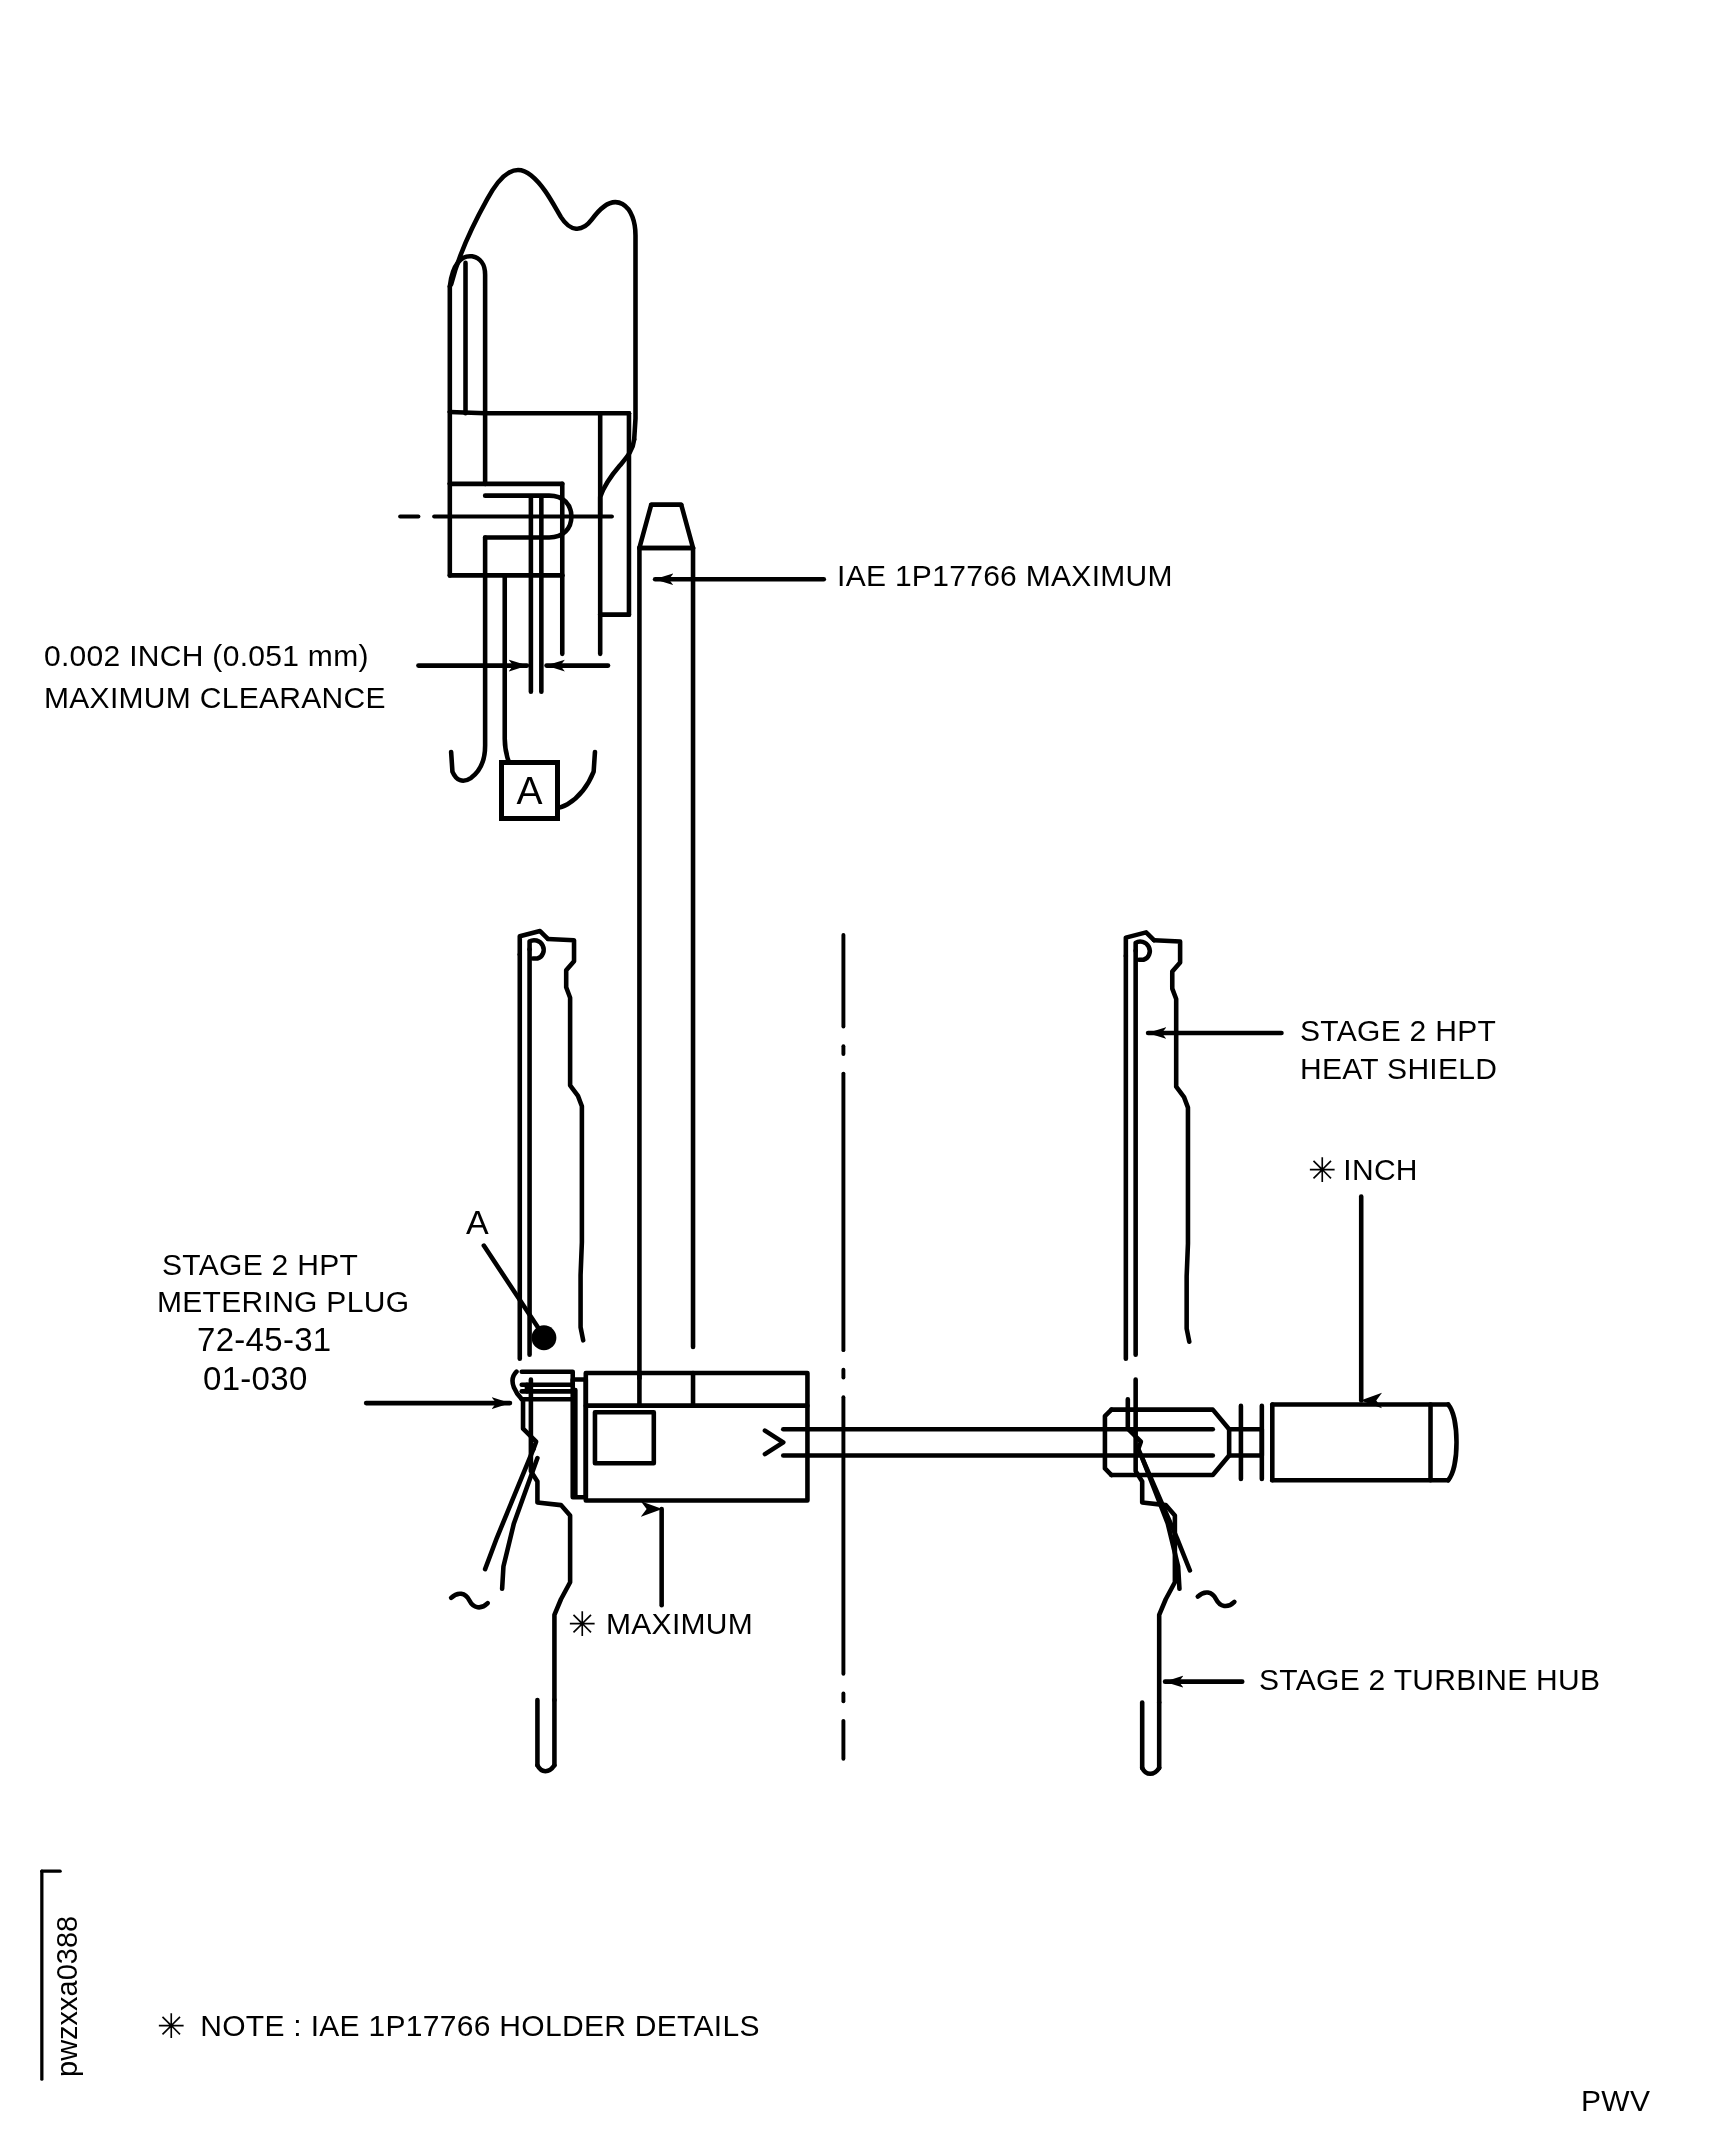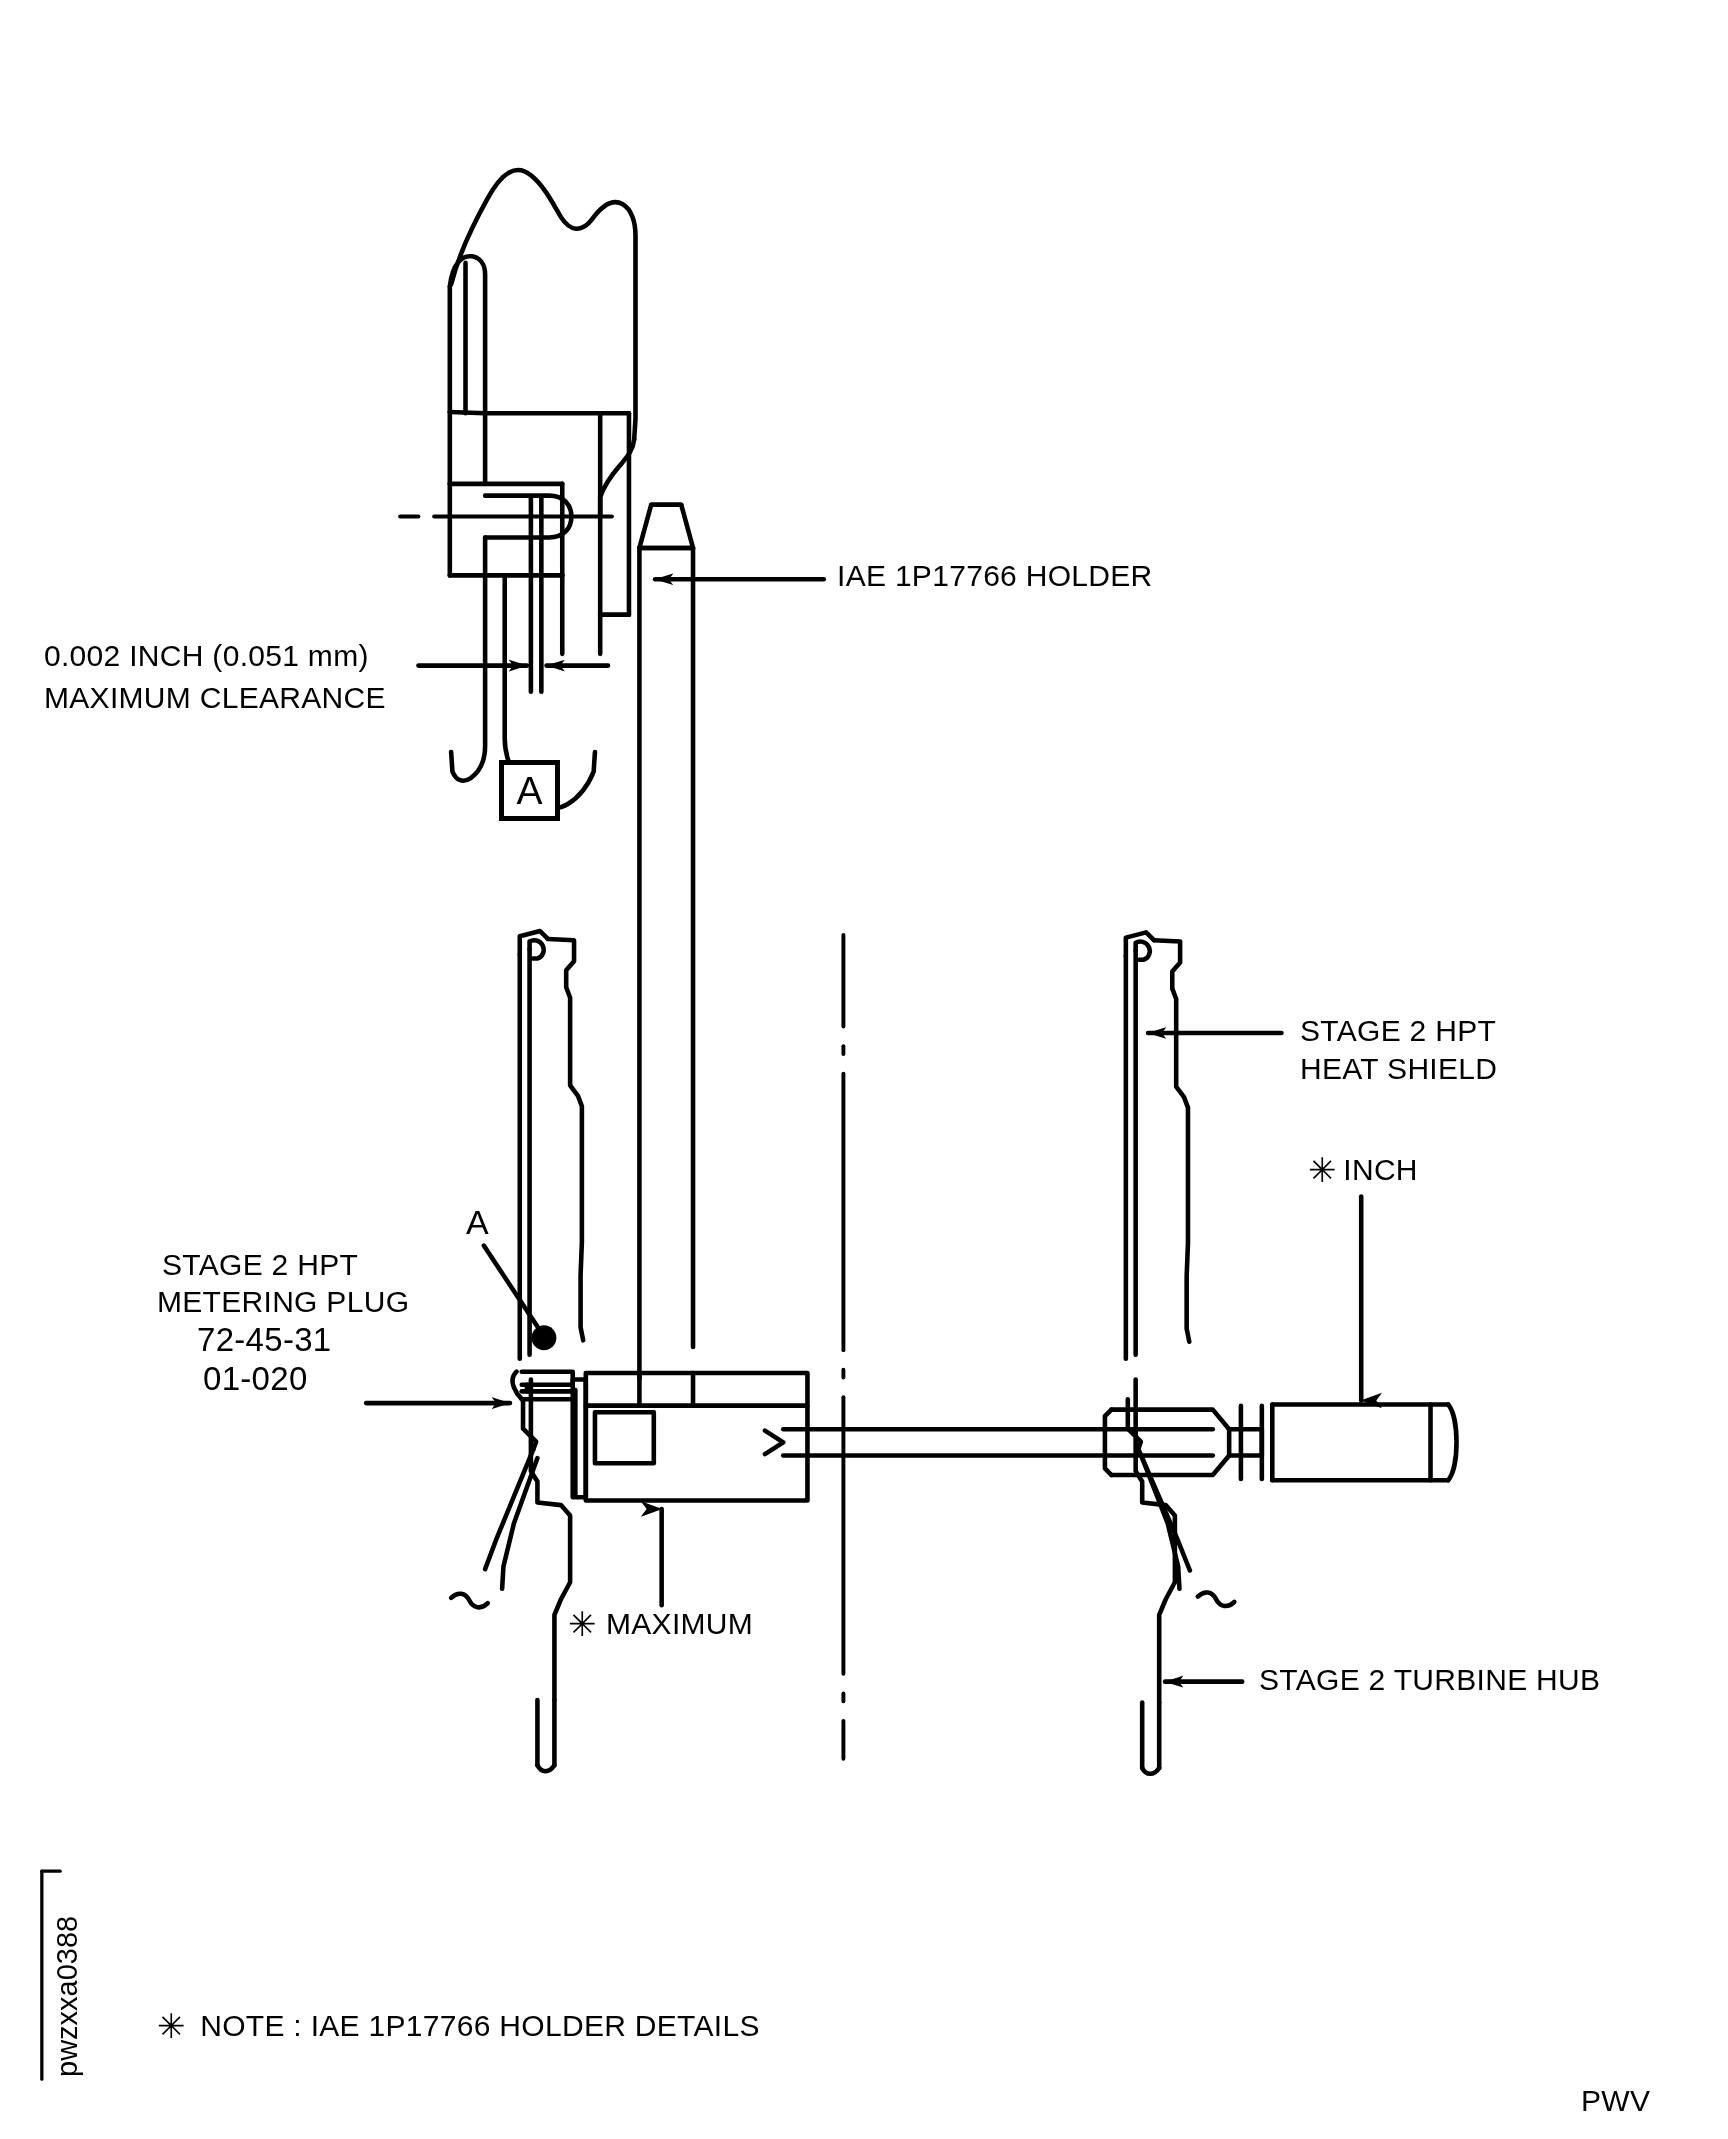--- a/index.html
+++ b/index.html
@@ -278,21 +278,21 @@
       </g>
 
       <g>
         <path d="M64,2862 L92,2862" stroke-width="5"></path>
         <path d="M64,2862 L64,3180" stroke-width="5"></path>
       </g>
 
     </g>
   </svg>
 
-  <div class="lbl" style="left:837px; top:557px;">IAE 1P17766 HOLDER</div>
+  <div class="lbl" style="left:837px; top:557px;">IAE 1P17766 MAXIMUM</div>
 
   <div class="lbl" style="left:44px; top:637px;">0.002 INCH (0.051 mm)</div>
 
   <div class="lbl" style="left:44px; top:679px;text-align:center;">MAXIMUM CLEARANCE</div>
 
   <div class="detail-box" style="left:499px; top:760px; width:51px; height:51px;">
     <span>A</span>
   </div>
 
   <div class="lbl" style="left:1300px; top:1012px;">STAGE 2 HPT</div>
@@ -303,21 +303,21 @@
     <span class="star">✳</span>
     <span>INCH</span>
   </div>
 
   <div class="lbl" style="left:162px; top:1246px;">STAGE 2 HPT</div>
 
   <div class="lbl" style="left:137px; top:1283px;margin-left:20px;">METERING PLUG</div>
 
   <div class="lbl code" style="left:197px; top:1321px;">72-45-31</div>
 
-  <div class="lbl code" style="left:203px; top:1360px;">01-020</div>
+  <div class="lbl code" style="left:203px; top:1360px;">01-030</div>
 
   <div class="lbl" style="left:466px; top:1203px; font-size:34px;">A</div>
 
   <div class="lbl" style="left:568px; top:1605px; display:flex; align-items:center; gap:9.2px;">
     <span class="star">✳</span>
     <span>MAXIMUM</span>
   </div>
 
   <div class="lbl" style="left:1259px; top:1661px;">STAGE 2 TURBINE HUB</div>
 

